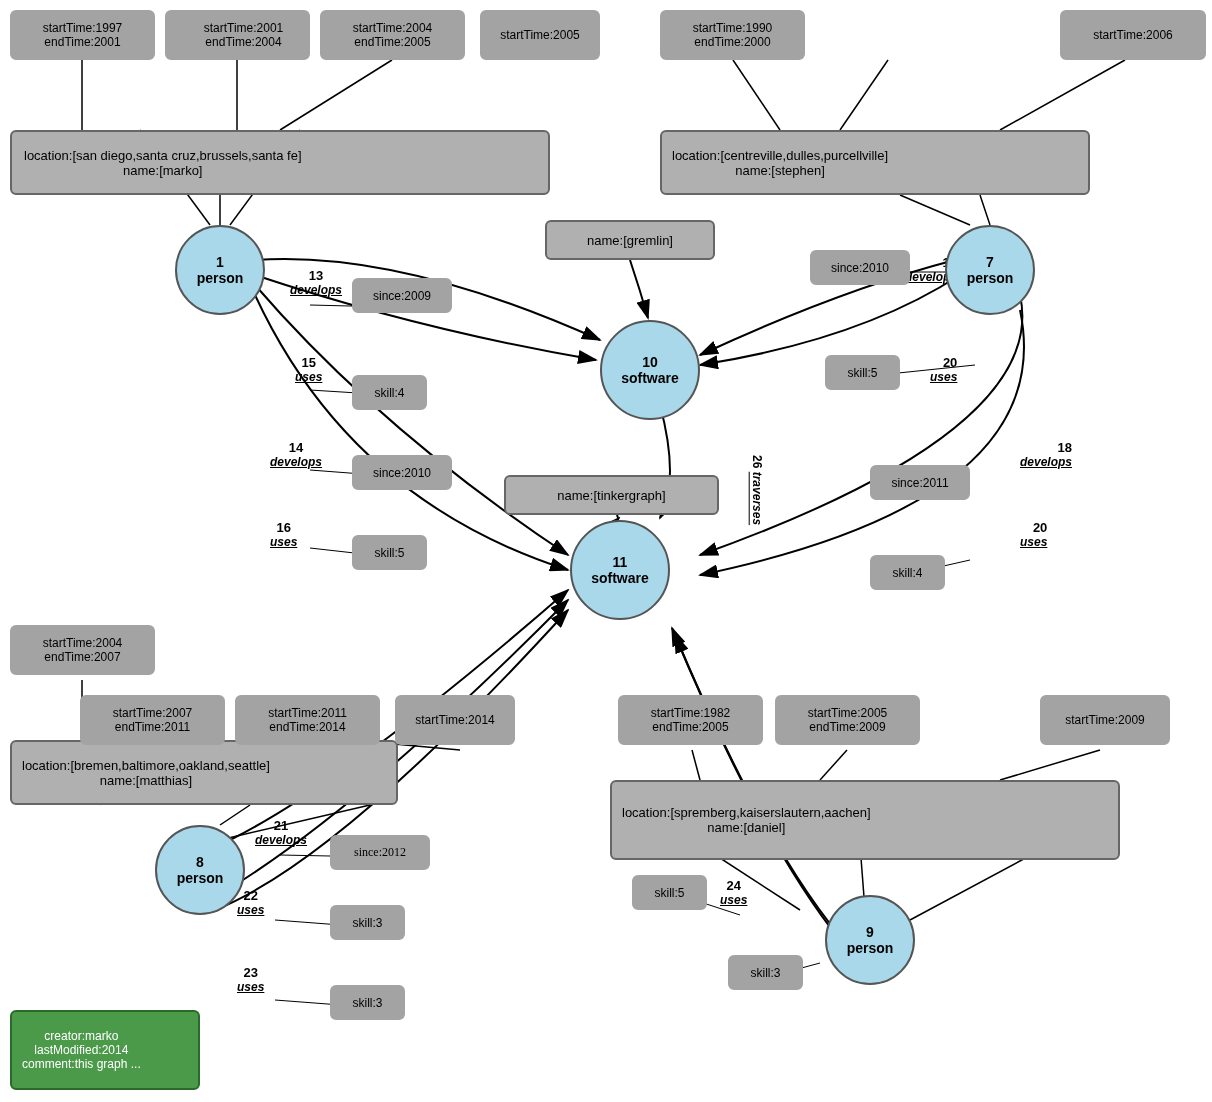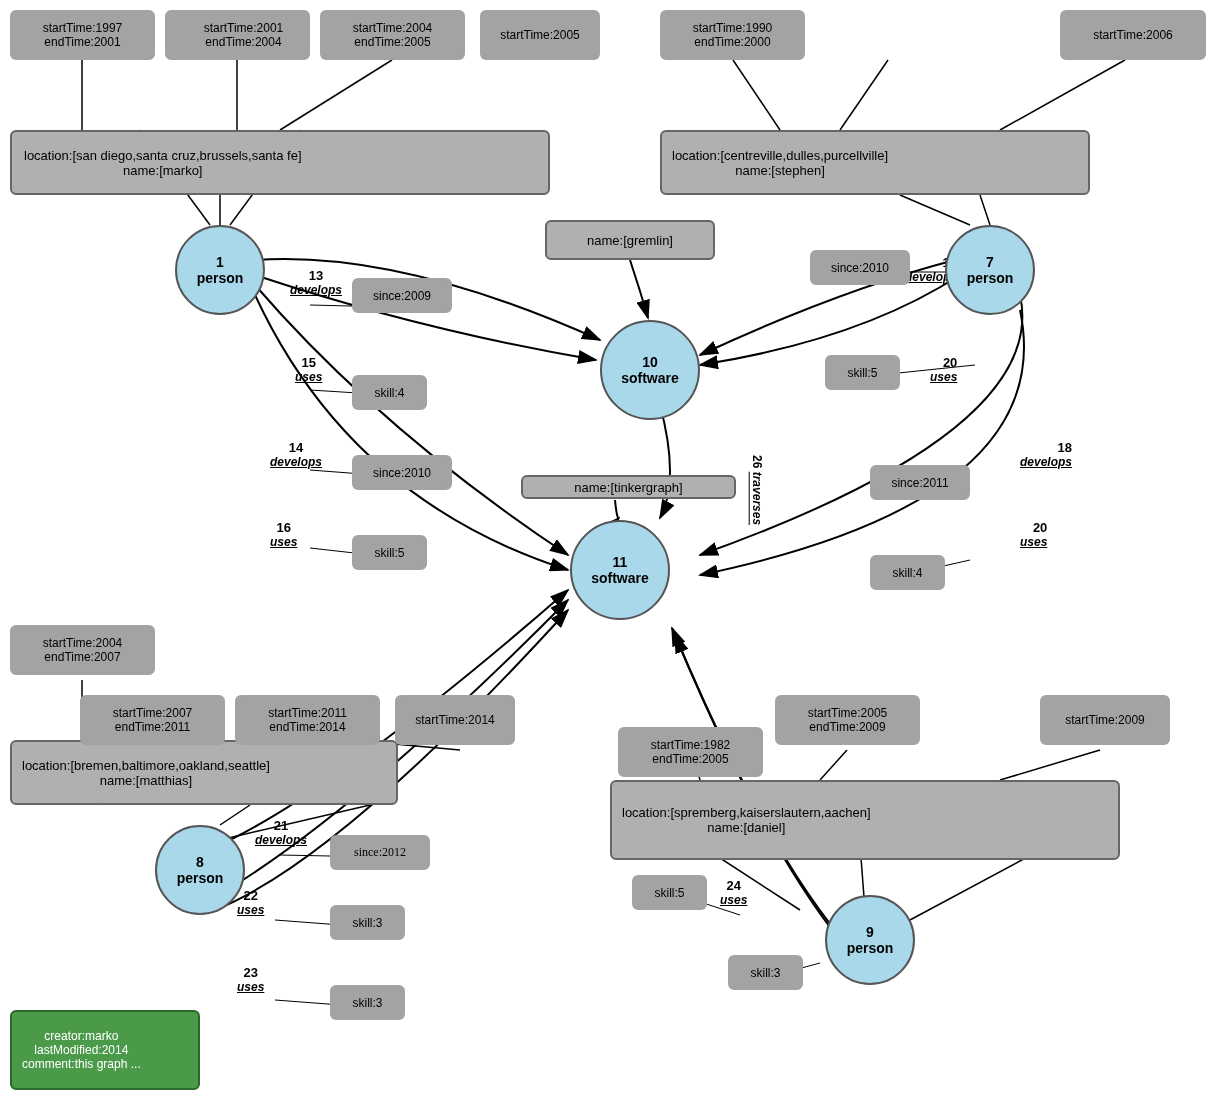--- a/index.html
+++ b/index.html
@@ -232,21 +232,21 @@
 
   <div class="node-rect gray-bg" style="left:610px; top:780px; width:510px; height:80px; align-items:flex-start; padding:6px 10px;">
     <span style="font-size:13px; white-space:pre-line;">location:[spremberg,kaiserslautern,aachen]
 name:[daniel]</span>
   </div>
 
   <div class="node-rect gray-bg" style="left:545px; top:220px; width:170px; height:40px;">
     <span>name:[gremlin]</span>
   </div>
 
-  <div class="node-rect gray-bg" style="left:521px; top:475px; width:215px; height:24px;">
+  <div class="node-rect gray-bg" style="left:504px; top:475px; width:215px; height:40px;">
     <span>name:[tinkergraph]</span>
   </div>
 
   <div class="node-rect green-bg" style="left:10px; top:1010px; width:190px; height:80px; align-items:flex-start; padding:6px 10px;">
     <span style="font-size:12px; white-space:pre-line;">creator:marko
 lastModified:2014
 comment:this graph ...</span>
   </div>
 
   <div class="node-rect white-bg" style="left:10px; top:10px; width:145px; height:50px;">
@@ -317,21 +317,21 @@
   <div class="node-rect white-bg" style="left:330px; top:835px; width:100px; height:35px;font-family:Liberation Serif, serif;">
     <span style="font-size:12px;">since:2012</span>
   </div>
   <div class="node-rect white-bg" style="left:330px; top:905px; width:75px; height:35px;">
     <span style="font-size:12px;">skill:3</span>
   </div>
   <div class="node-rect white-bg" style="left:330px; top:985px; width:75px; height:35px;">
     <span style="font-size:12px;">skill:3</span>
   </div>
 
-  <div class="node-rect white-bg" style="left:618px; top:695px; width:145px; height:50px;margin-top:32px;">
+  <div class="node-rect white-bg" style="left:618px; top:695px; width:145px; height:50px;">
     <span style="font-size:12px; white-space:pre-line;">startTime:1982
 endTime:2005</span>
   </div>
   <div class="node-rect white-bg" style="left:775px; top:695px; width:145px; height:50px;">
     <span style="font-size:12px; white-space:pre-line;">startTime:2005
 endTime:2009</span>
   </div>
   <div class="node-rect white-bg" style="left:1040px; top:695px; width:130px; height:50px;">
     <span style="font-size:12px;">startTime:2009</span>
   </div>

